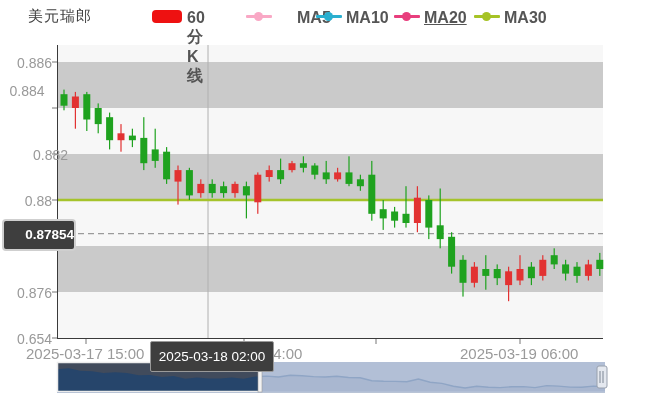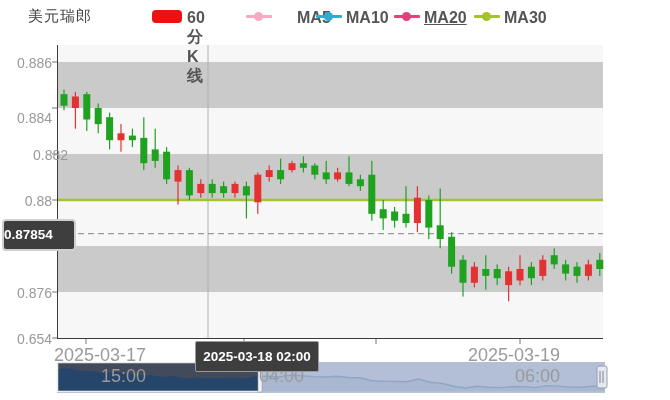--- a/index.html
+++ b/index.html
@@ -5,27 +5,27 @@
   html,body{margin:0;padding:0;background:#ffffff;}
   .stage{position:relative;width:670px;height:400px;background:#fff;overflow:hidden;
          font-family:"Liberation Sans","DejaVu Sans",sans-serif;}
   .abs{position:absolute;}
   .title{left:28px;top:7px;font-size:15px;font-weight:normal;color:#3f3f3f;letter-spacing:1px;}
   .legend-label{font-size:16px;font-weight:600;color:#555;}
   .kline-swatch{width:30px;height:13px;border-radius:4px;}
   .ma-line{width:26px;height:3px;border-radius:1px;}
   .ma-dot{width:9px;height:9px;border-radius:50%;}
   .ylab{width:50px;text-align:right;font-size:14px;color:#999;}
-  .xlab{width:120px;text-align:right;font-size:18px;color:#9a9a9a;}
+  .xlab{width:120px;text-align:left;font-size:15px;color:#9a9a9a;}
   .pricebox{left:2px;top:219px;width:70px;height:28px;background:#3e3e3e;
             border:2px solid #cfcfcf;border-radius:4px;color:#fff;font-size:13.5px;
-            font-weight:bold;text-align:left;line-height:28px;z-index:6;}
+            font-weight:bold;text-align:right;line-height:28px;z-index:6;}
   .tooltip{left:150px;top:341px;width:122px;height:29px;background:#3e3e3e;
            border:1px solid #9a9a9a;border-radius:2px;color:#fff;font-size:13.5px;
-           font-weight:bold;text-align:center;line-height:29px;z-index:7;margin-left:45px;}
+           font-weight:normal;text-align:center;line-height:29px;z-index:7;}
   svg{position:absolute;left:0;top:0;}
 </style>
 </head>
 <body>
 
 <div class="stage">
 
   <svg id="gfx" width="670" height="400" viewBox="0 0 670 400">
       <g>
         <rect x="58" y="45" width="545" height="293" fill="#f7f7f7"></rect>
@@ -286,26 +286,26 @@
     <div class="abs ma-line" style="left: 394px; top: 15px; background: rgb(232, 62, 125);"></div>
     <div class="abs ma-dot" style="left: 402px; top: 12px; background: rgb(232, 62, 125);"></div>
     <div class="abs legend-label" style="left:424px;top:9px;text-decoration:underline;">MA20</div>
 
     <div class="abs ma-line" style="left: 474px; top: 15px; background: rgb(166, 195, 38);"></div>
     <div class="abs ma-dot" style="left: 482px; top: 12px; background: rgb(166, 195, 38);"></div>
     <div class="abs legend-label" style="left:504px;top:9px;">MA30</div>
   </div>
 
   <div class="abs ylab" style="left:2px;top:55px;">0.886</div>
-  <div class="abs ylab" style="left:2px;top:110px;">0.884</div>
+  <div class="abs ylab" style="left:2px;top:83px;text-align:center;">0.884</div>
   <div class="abs ylab" style="left:18px;top:147px;">0.882</div>
   <div class="abs ylab" style="left:2px;top:193px;">0.88</div>
   <div class="abs ylab" style="left:2px;top:285px;">0.876</div>
   <div class="abs ylab" style="left:2px;top:331px;">0.654</div>
 
   <div class="abs xlab" style="left:26px;top:345px;">2025-03-17 15:00</div>
   <div class="abs xlab" style="left:184px;top:345px;">2025-03-18 04:00</div>
-  <div class="abs xlab" style="left:440px;top:345px;">2025-03-19 06:00</div>
+  <div class="abs xlab" style="left:460px;top:345px;">2025-03-19 06:00</div>
 
   <div class="abs pricebox">0.87854</div>
 
   <div class="abs tooltip">2025-03-18 02:00</div>
 </div>
 
 </body></html>

